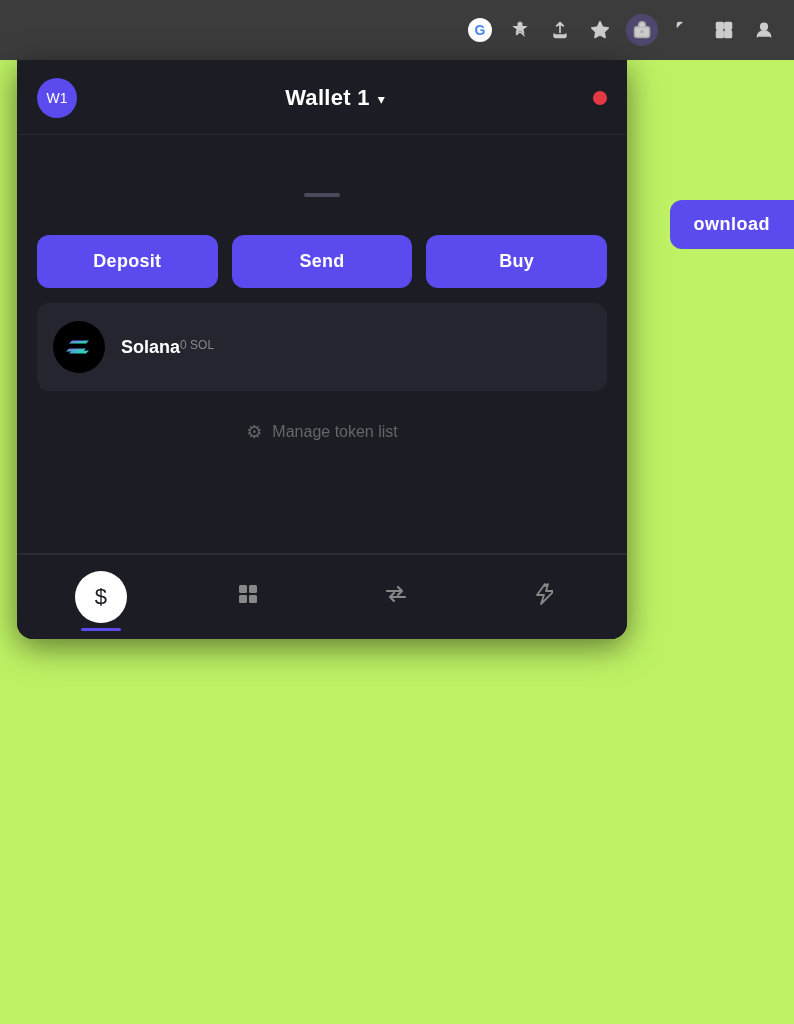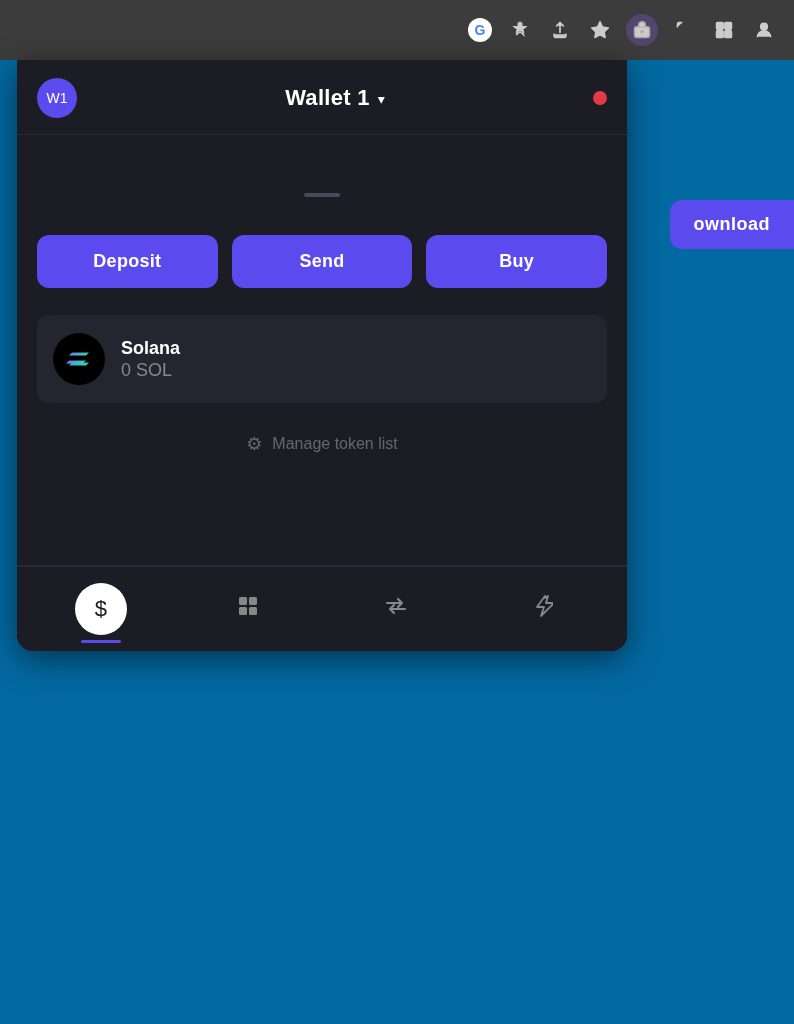--- a/index.html
+++ b/index.html
@@ -72,21 +72,21 @@
       fill: #ccc;
     }
 
     
     .bg-page {
       position: absolute;
       top: 60px;
       left: 0;
       right: 0;
       bottom: 0;
-      background: #0369a1;
+      background: #bef264;
       text-align: center;
     }
 
     .bg-download-btn {
       position: absolute;
       top: 140px;
       right: 0px;
       background: #5b4aee;
       color: white;
       font-size: 18px;
@@ -178,21 +178,21 @@
       width: 36px;
       height: 4px;
       background: #4a4a5a;
       border-radius: 2px;
     }
 
     
     .action-buttons {
       display: flex;
       gap: 14px;
-      margin-bottom: 27px;
+      margin-bottom: 15px;
       justify-content: flex-start;
     }
 
     .action-btn {
       flex: 1;
       max-width: 185px;
       padding: 16px 0;
       background: #5b4aee;
       color: white;
       font-size: 18px;
@@ -225,32 +225,32 @@
       border-radius: 50%;
       background: #000;
       display: flex;
       align-items: center;
       justify-content: center;
       flex-shrink: 0;
     }
 
     .token-info {
       display: flex;
-      flex-direction: column;
+      flex-direction: row;
     }
 
     .token-name {
       color: white;
       font-size: 18px;
       font-weight: 600;
     }
 
     .token-balance {
       color: #888;
-      font-size: 18px;
+      font-size: 12px;
       margin-top: 1px;
     }
 
     
     .manage-tokens {
       display: flex;
       align-items: center;
       justify-content: center;
       gap: 10px;
       padding: 20px 0 30px 0;

